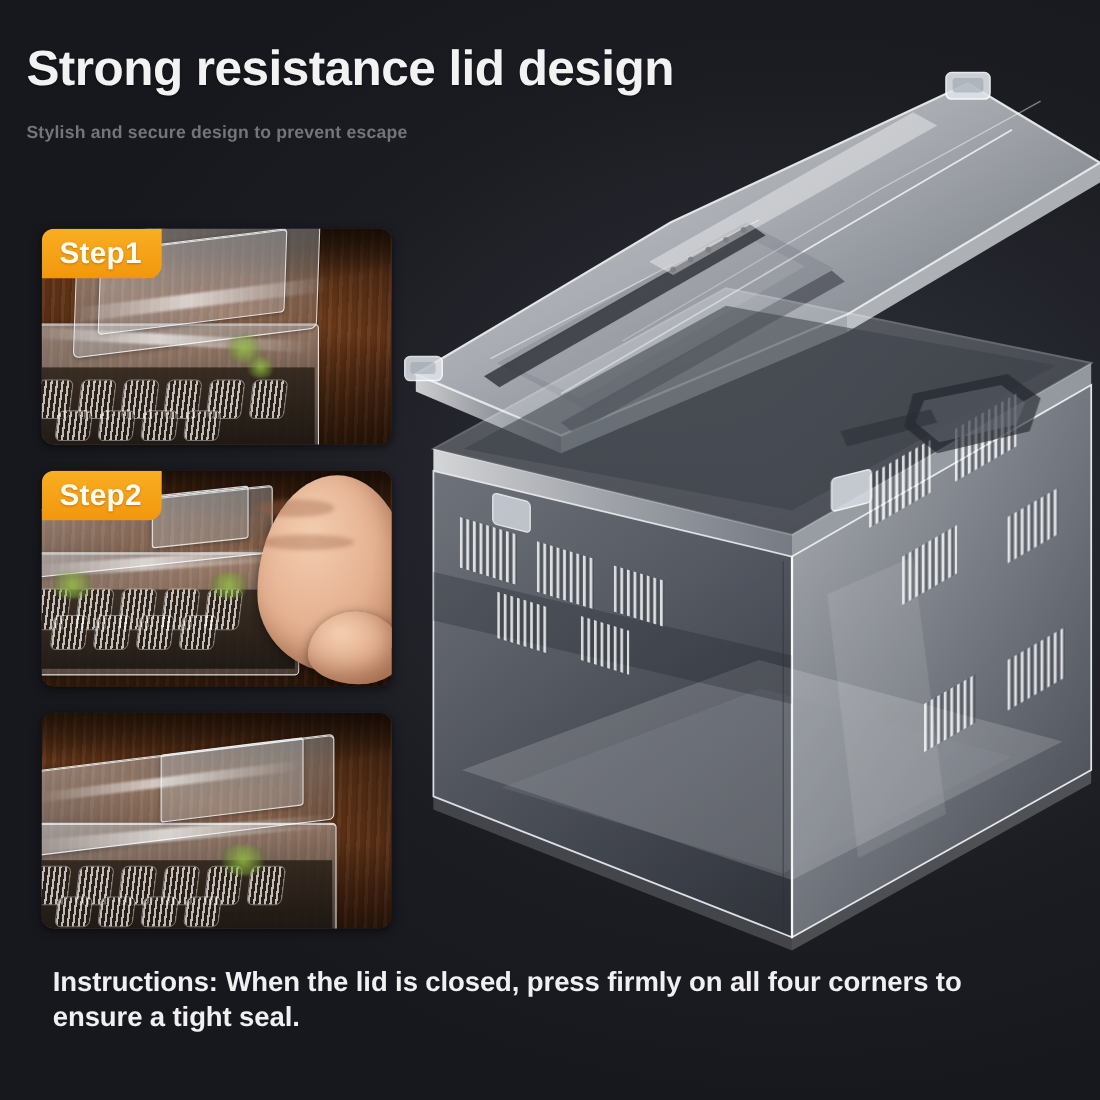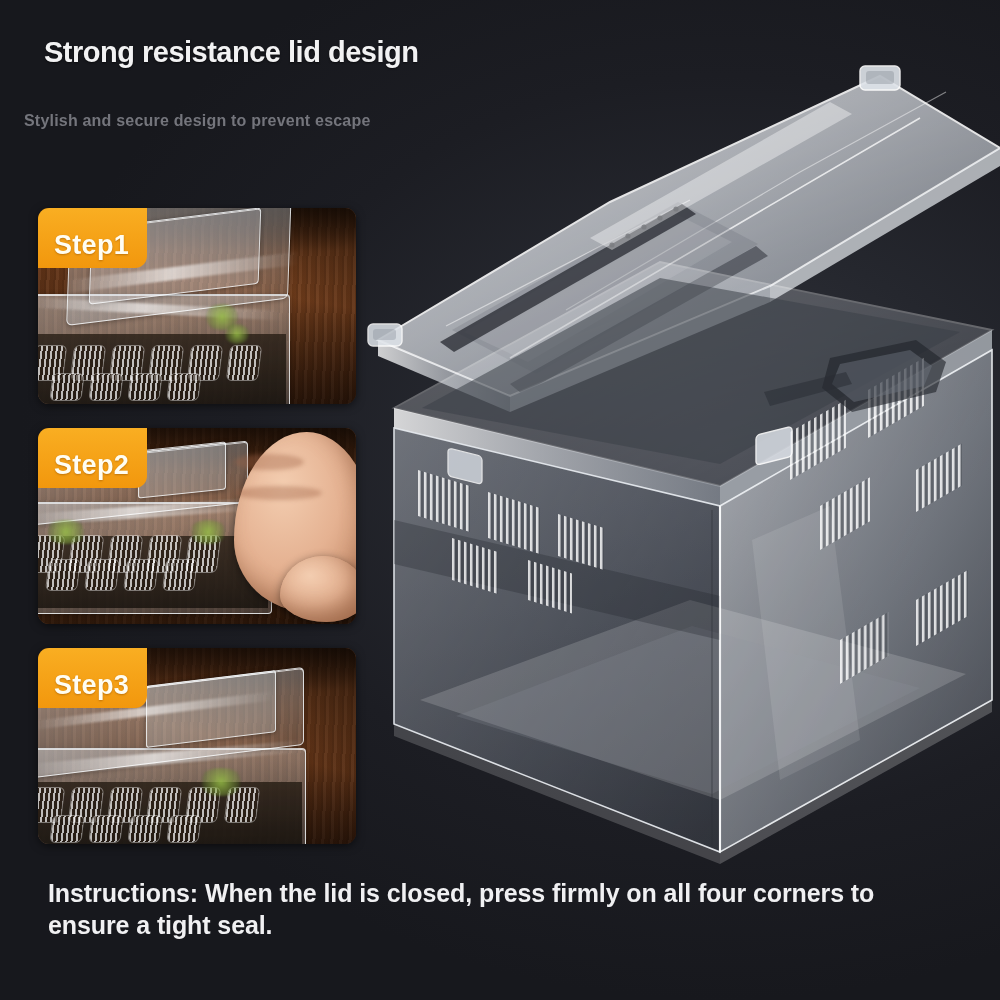--- a/index.html
+++ b/index.html
@@ -17,27 +17,26 @@
       #1b1c21;
     font-family: "Liberation Sans", sans-serif;
     -webkit-font-smoothing: antialiased;
   }
 
   
   .title {
     position: absolute;
     left: 24px;
     top: 36px;
-    font-size: 29px;
+    font-size: 45px;
     font-weight: bold;
     color: #f2f2f3;
     letter-spacing: -0.5px;
     white-space: nowrap;
     text-shadow: 0 1px 2px rgba(0,0,0,.55);
-    margin-left: 20px;
   }
   .subtitle {
     position: absolute;
     left: 24px;
     top: 112px;
     font-size: 16px;
     font-weight: bold;
     color: #74757c;
     letter-spacing: .2px;
     white-space: nowrap;
@@ -136,21 +135,21 @@
     border-radius: 50%;
     filter: blur(2px);
   }
 
   
   .badge {
     position: absolute;
     left: 0;
     top: 0;
     height: 45px;
-    padding: 15px 18px 0 16px;
+    padding: 0 18px 0 16px;
     display: flex;
     align-items: center;
     background: linear-gradient(180deg, #f9ae22 0%, #f2970d 100%);
     border-bottom-right-radius: 12px;
     color: #fffdf2;
     font-size: 27px;
     font-weight: bold;
     letter-spacing: .3px;
     text-shadow: 0 1px 2px rgba(150,80,0,.55);
     z-index: 3;
@@ -435,19 +434,18 @@
           <div class="vent" style="height:26px;"></div>
             <div class="vent" style="height:26px;"></div>
         </div>
 
         <div class="box-shape" style="left:-12px; top:36px; width:276px; height:76px; transform:skewY(-7deg); border-radius:5px;"></div>
         <div class="box-shape" style="left:108px; top:30px; width:128px; height:60px; transform:skewY(-7deg); border-radius:3px; background:rgba(205,218,228,.25);"></div>
         <div class="glare" style="left:-12px; top:104px; width:280px; height:12px; transform:skewY(-5deg);"></div>
         <div class="glare" style="left:-4px; top:58px; width:240px; height:9px; transform:skewY(-7deg);"></div>
         <div class="moss" style="left:160px; top:120px; width:46px; height:28px;"></div>
       </div>
-      <div class="badge">Step3</div>
     </div>
   </div>
 
   <div class="instructions">Instructions: When the lid is closed, press firmly on all four corners to ensure a tight seal.</div>
 
 </div>
 
 </body></html>

